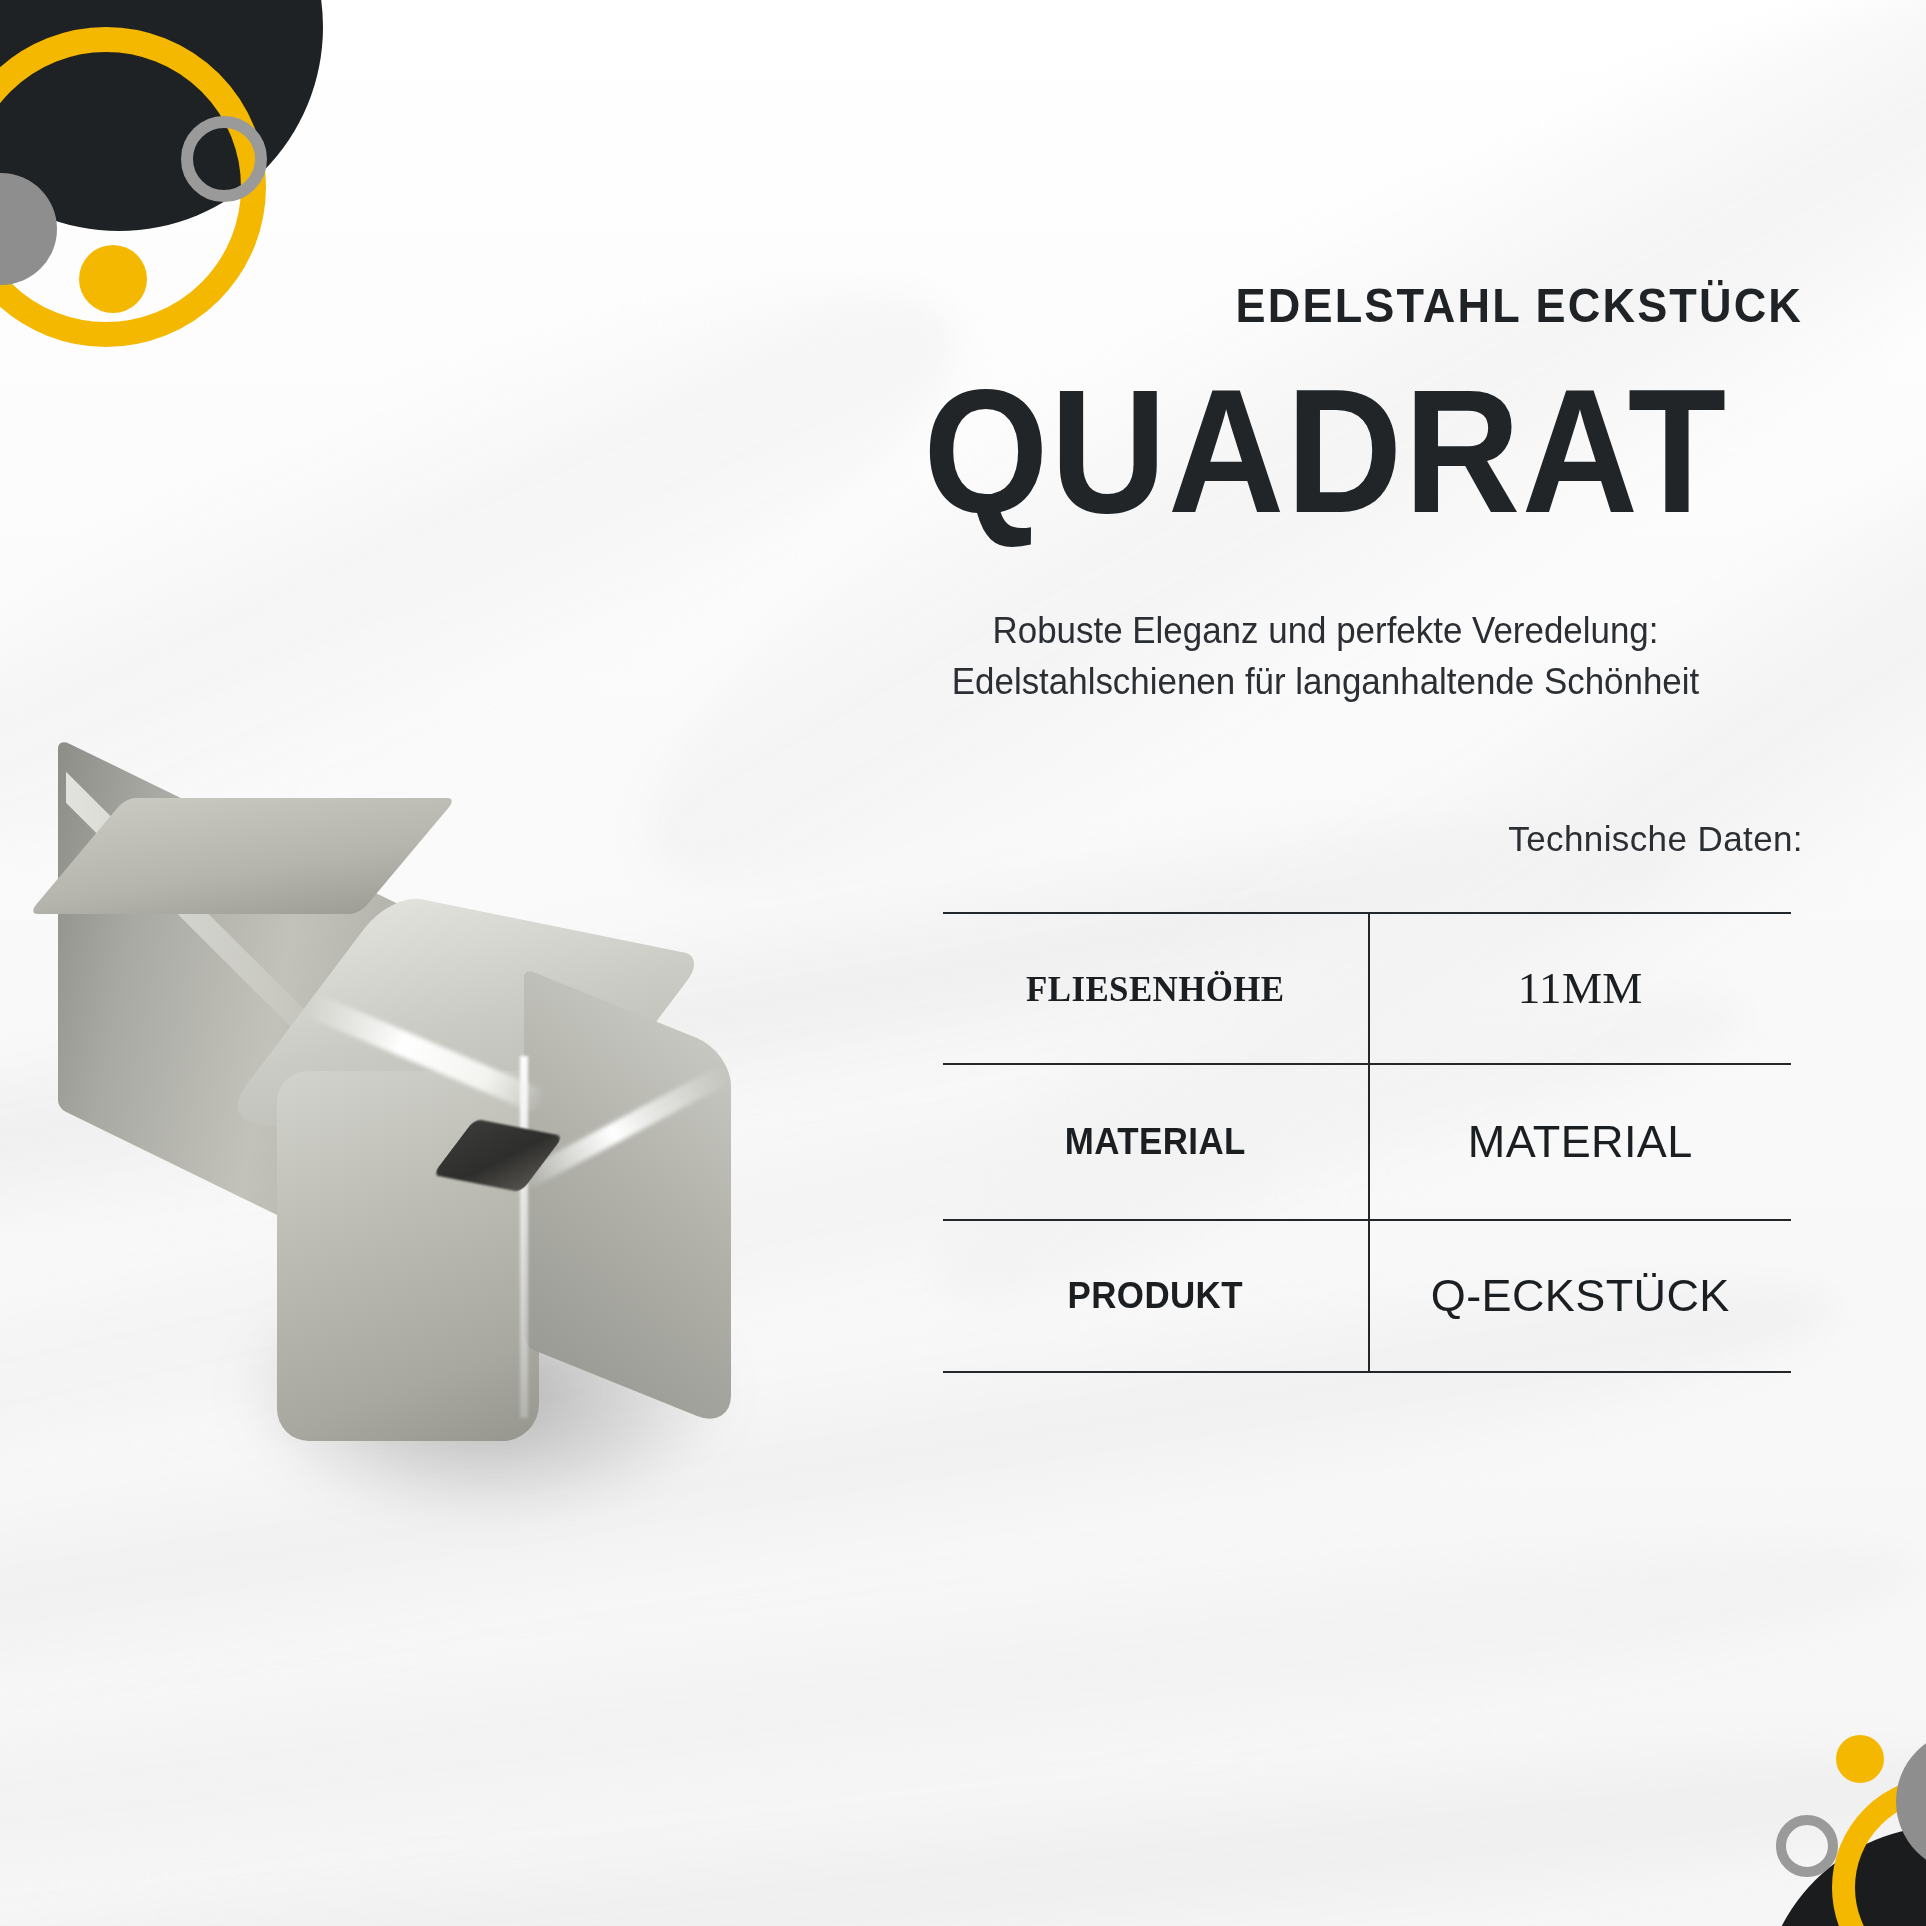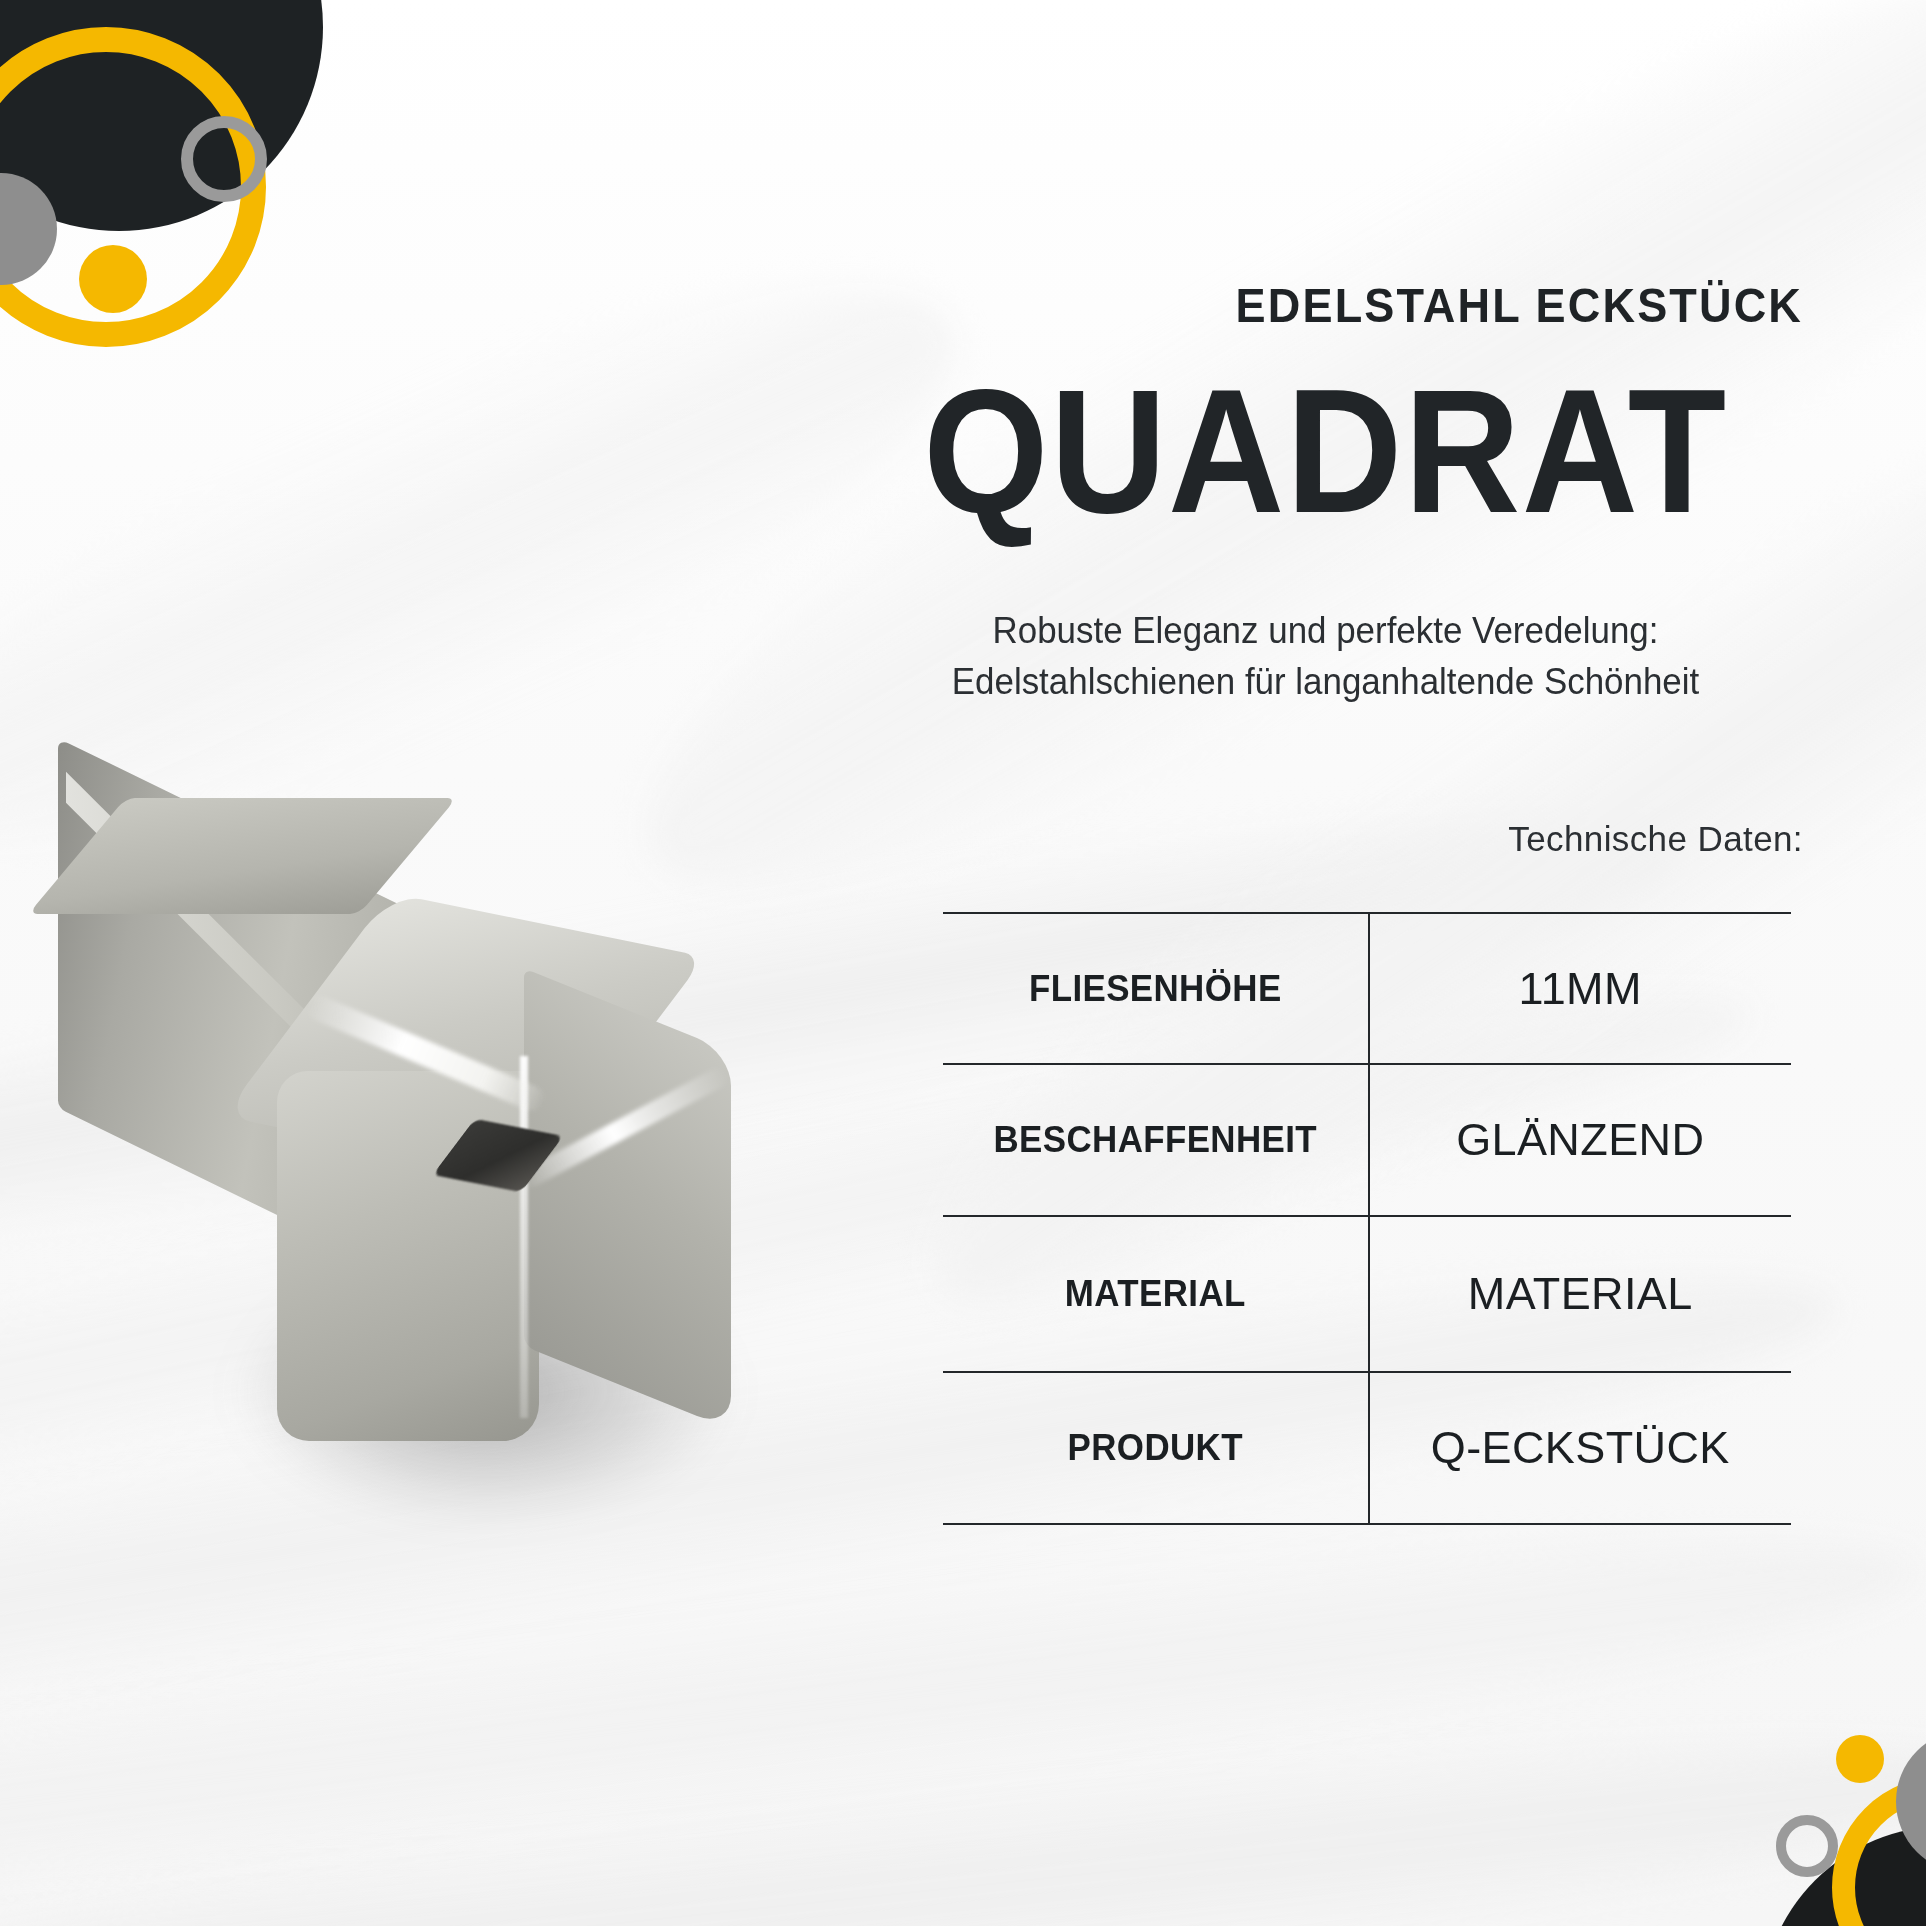--- a/index.html
+++ b/index.html
@@ -144,21 +144,21 @@
     letter-spacing:0.4px;
   }
 
   
   .spec-table{
     position:absolute;left:95px;top:912px;width:848px;
     border-collapse:collapse;
     table-layout:fixed;
   }
   .spec-table tr{border-bottom:2.3px solid #23272a;}
-  .spec-table tr:first-child{border-top:2.3px solid #23272a;}
+  .spec-table tr:first-child{border-top:2.3px solid #23272a;font-family:Liberation Serif, serif;}
   .spec-table td{
     padding:0;
     text-align:center;
     vertical-align:middle;
     color:#1b1f22;
   }
   .spec-table td.k{
     width:424px;
     font-weight:700;
     font-size:36px;
@@ -240,24 +240,20 @@
     <div>Edelstahlschienen für langanhaltende Schönheit</div>
   </div>
 
   <div class="tech-label">Technische Daten:</div>
 
   <table class="spec-table">
     <tbody>
       <tr class="r1">
         <td class="k">FLIESENHÖHE</td>
         <td class="v">11MM</td>
-      </tr>
-      <tr class="r3">
-        <td class="k">BESCHAFFENHEIT</td>
-        <td class="v">GLÄNZEND</td>
       </tr>
       <tr class="r4">
         <td class="k">MATERIAL</td>
         <td class="v">MATERIAL</td>
       </tr>
       <tr class="r5">
         <td class="k">PRODUKT</td>
         <td class="v">Q-ECKSTÜCK</td>
       </tr>
     </tbody>

